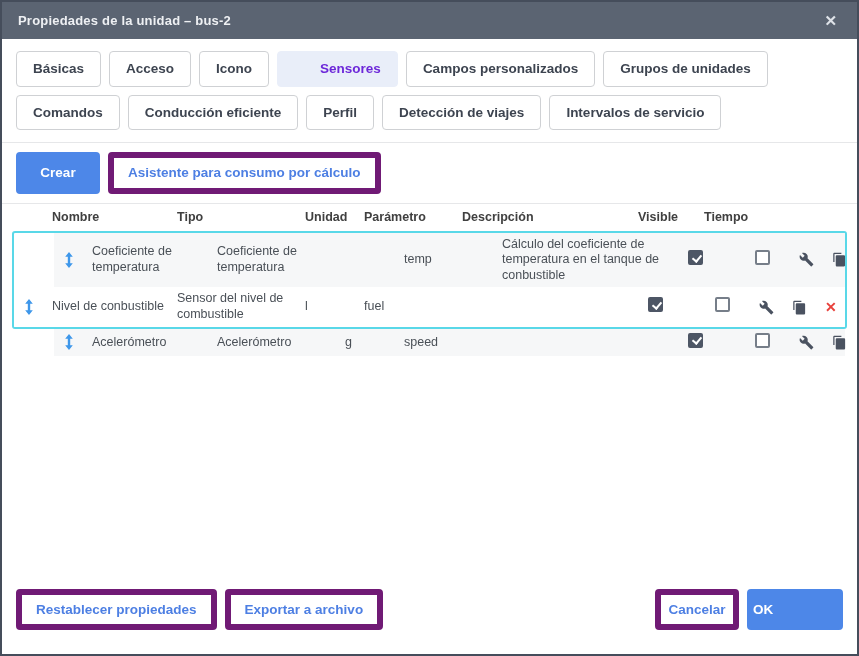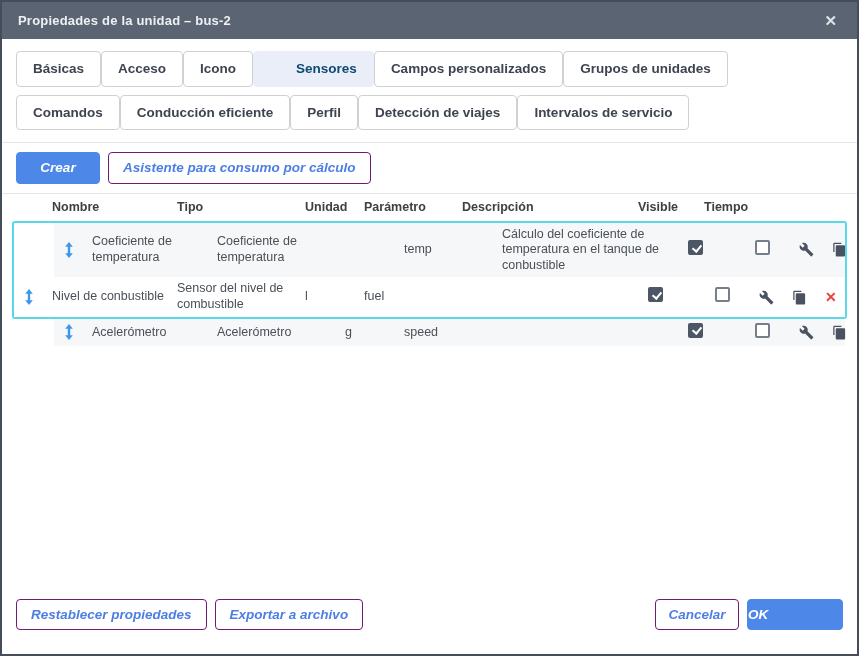--- a/index.html
+++ b/index.html
@@ -16,35 +16,35 @@
   .titlebar {
     height: 37px; flex: 0 0 37px;
     background: #5b6472;
     display: flex; align-items: center;
     padding: 0 16px;
   }
   .titlebar .title { color: #eef0f3; font-size: 13px; font-weight: bold; letter-spacing: .2px; }
   .titlebar .close { margin-left: auto; color: #dfe3e9; font-size: 15px; font-weight: bold; cursor: pointer; padding: 2px 4px; }
   
   .tabs-area { padding: 12px 14px 12px; border-bottom: 1px solid #e6e7e9; background: #fff; }
-  .tab-row { display: flex; }
+  .tab-row { display: flex; gap: 8px; }
   .tab-row + .tab-row { margin-top: 8px; }
   .tab {
     background: #fff; border: 1px solid #cfd1d4; border-radius: 4px;
     padding: 10px 16px; font-size: 13.5px; font-weight: bold; color: #3d4450;
     cursor: pointer; white-space: nowrap; line-height: 1;
   }
-  .tab.active { background: #e9eef9; border-color: #e9eef9; color: #0c4a6e; padding-left: 42px; }
+  .tab.active { background: #e9eef9; border-color: #e9eef9; color: #6d28d9; padding-left: 42px; }
   
   .toolbar { display: flex; align-items: center; padding: 9px 14px; border-bottom: 1px solid #e6e7e9; }
   .btn {
-    border: 1px solid #701a75; background: #fff; border-radius: 4px;
+    border: 6px solid #701a75; background: #fff; border-radius: 4px;
     font-family: "Liberation Sans", sans-serif;
     font-size: 13.5px; font-weight: bold; color: #4d7fe3;
-    padding: 8px 14px; cursor: pointer; line-height: 1; white-space: nowrap; font-style: italic;
+    padding: 8px 14px; cursor: pointer; line-height: 1; white-space: nowrap;
   }
   .btn.primary { background: #4d87e8; border-color: #4d87e8; color: #fff; }
   .btn-create { width: 84px; padding: 8px 0; text-align: center; }
   .btn-wizard { margin-left: 8px; }
   .search-box {
     margin-left: auto; width: 214px; height: 31px;
     border: 1px solid #dcdee1; border-radius: 4px;
     display: flex; align-items: center; gap: 7px; padding: 0 10px; background: #fff;
   }
   .search-box input {

